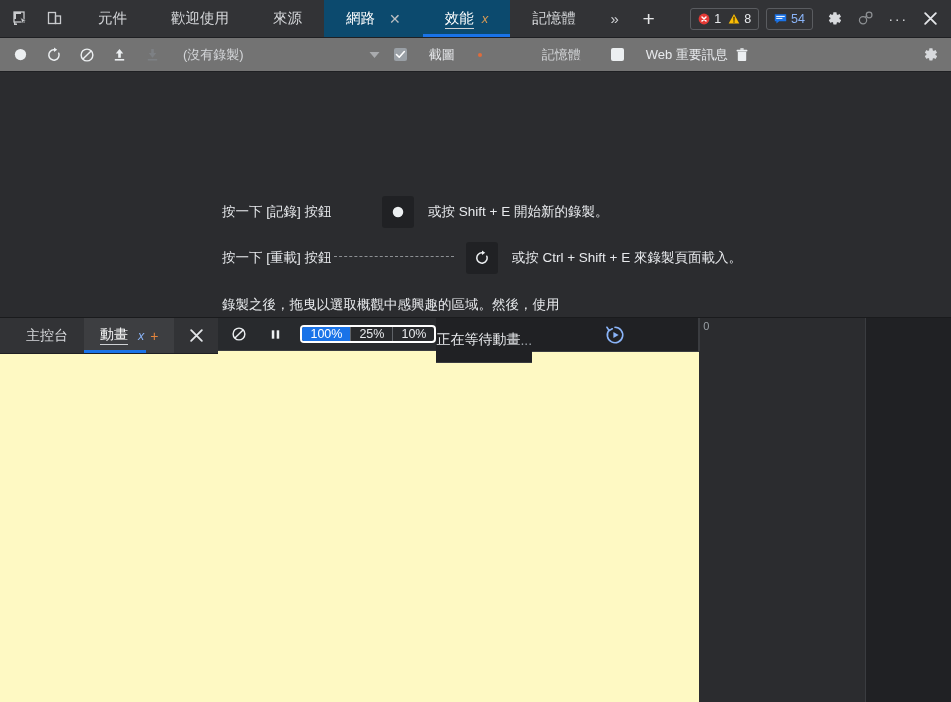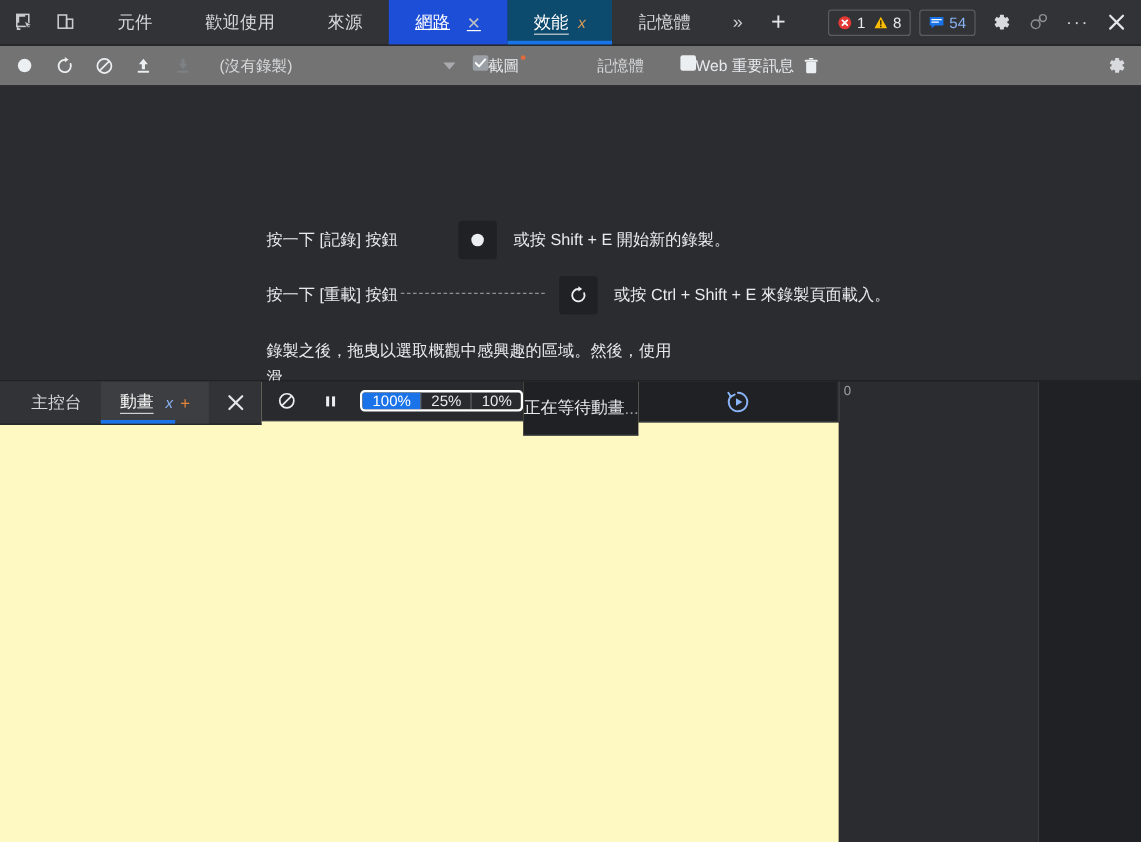--- a/index.html
+++ b/index.html
@@ -27,21 +27,21 @@
     border-radius: 2px; cursor: pointer;
   }
   .tb-icon-btn svg { display: block; }
 
   .tabs { display: flex; align-items: stretch; margin-left: 8px; }
   .tab {
     display: flex; align-items: center; justify-content: center;
     padding: 0 22px; font-size: 14.5px; color: #d6d8db;
     cursor: pointer; position: relative; white-space: nowrap;
   }
-  .tab.hovered { background: #1d4ed8; color: #fff; text-decoration: underline; }
+  .tab.hovered { background: #0c4a6e; color: #fff; }
   .tab.active { background: #0c4a6e; color: #fff; }
   .tab.active::after {
     content:""; position:absolute; left:0; right:0; bottom:0;
     height: 3px; background: #1a73e8;
   }
   .tab .tlabel { text-decoration: none; }
   .tab.active .tlabel { border-bottom: 1px solid #cfd1d4; padding-bottom:0px;}
   .tab-close {
     margin-left: 14px; font-size: 14px; color: #bdbfc2; line-height: 1;
     cursor: pointer; font-family: "Liberation Sans", sans-serif;
@@ -90,31 +90,31 @@
     width: 26px; display:flex; align-items:center; justify-content:center;
     cursor:pointer; color:#a9abae; font-size: 9px; margin-left: 118px;
   }
   .chk {
     width: 13px; height: 13px; border-radius: 2px; flex: 0 0 auto;
     display:flex; align-items:center; justify-content:center;
   }
   .chk.on { background: #9aa0a6; }
   .chk.off { background: #eceff1; }
   .chk svg { display:block; }
-  .chkwrap { display:flex; gap:0; cursor:pointer; font-size:13px; color:#e8eaed; }
+  .chkwrap { display:flex; align-items:center; gap:22px; cursor:pointer; font-size:13px; color:#e8eaed; }
   .chkwrap .clabel { white-space: nowrap; }
   .dot-red { width:4px; height:4px; border-radius:50%; background:#e06c3b; display:inline-block; margin-left:1px; vertical-align: middle;}
 
   
   .main {
     flex: 1 1 auto; background: #2b2c2f; position: relative; overflow: hidden;
     border-bottom: 1px solid #1a1b1d;
   }
   .landing {
-    position: absolute; left: 222px; top: 112px; width: 520px;
+    position: absolute; left: 222px; top: 124px; width: 520px;
   }
   .lrow { display: flex; align-items: center; margin-bottom: 13px; }
   .lrow .lprefix { width: 160px; font-size:13.5px; color:#e8eaed; }
   .btn-square {
     width: 32px; height: 32px; background: #202124; border-radius: 3px;
     display:flex; align-items:center; justify-content:center; cursor:pointer;
     flex: 0 0 auto; margin-right: 14px;
   }
   .lrow .after { font-size:13.5px; color:#e8eaed; white-space:nowrap; }
   .dashes {

